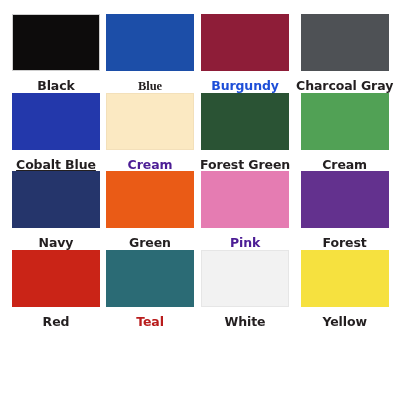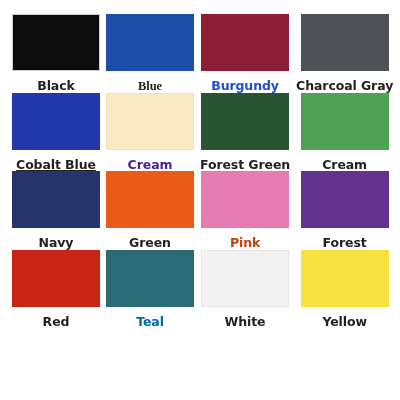--- a/index.html
+++ b/index.html
@@ -85,33 +85,33 @@
     <div class="swatch-cell">
       <div class="swatch-chip" style="background: rgb(37, 53, 107); border: 1px solid rgb(37, 53, 107);"></div>
       <div class="swatch-label" style="color: rgb(35, 31, 32);">Navy</div>
     </div>
     <div class="swatch-cell">
       <div class="swatch-chip" style="background: rgb(234, 91, 22); border: 1px solid rgb(234, 91, 22);"></div>
       <div class="swatch-label" style="color: rgb(35, 31, 32);">Green</div>
     </div>
     <div class="swatch-cell">
       <div class="swatch-chip" style="background: rgb(229, 124, 178); border: 1px solid rgb(229, 124, 178);"></div>
-      <div class="swatch-label" style="color: #c2410c; text-align: right;">Pink</div>
+      <div class="swatch-label" style="color: #4c1d95; text-align: right;">Pink</div>
     </div>
     <div class="swatch-cell">
       <div class="swatch-chip" style="background: rgb(99, 49, 142); border: 1px solid rgb(99, 49, 142);"></div>
       <div class="swatch-label" style="color: rgb(35, 31, 32);">Forest</div>
     </div>
     <div class="swatch-cell">
       <div class="swatch-chip" style="background: rgb(202, 36, 23); border: 1px solid rgb(202, 36, 23);"></div>
       <div class="swatch-label" style="color: rgb(35, 31, 32);">Red</div>
     </div>
     <div class="swatch-cell">
       <div class="swatch-chip" style="background: rgb(43, 107, 117); border: 1px solid rgb(43, 107, 117);"></div>
-      <div class="swatch-label" style="color: #0369a1;">Teal</div>
+      <div class="swatch-label" style="color: #b91c1c;">Teal</div>
     </div>
     <div class="swatch-cell">
       <div class="swatch-chip" style="background: rgb(242, 242, 242); border: 1px solid rgb(230, 230, 230);"></div>
       <div class="swatch-label" style="color: rgb(35, 31, 32); text-align: center;">White</div>
     </div>
     <div class="swatch-cell">
       <div class="swatch-chip" style="background: rgb(246, 225, 63); border: 1px solid rgb(246, 225, 63);"></div>
       <div class="swatch-label" style="color: rgb(35, 31, 32);">Yellow</div>
     </div>
   </div>

